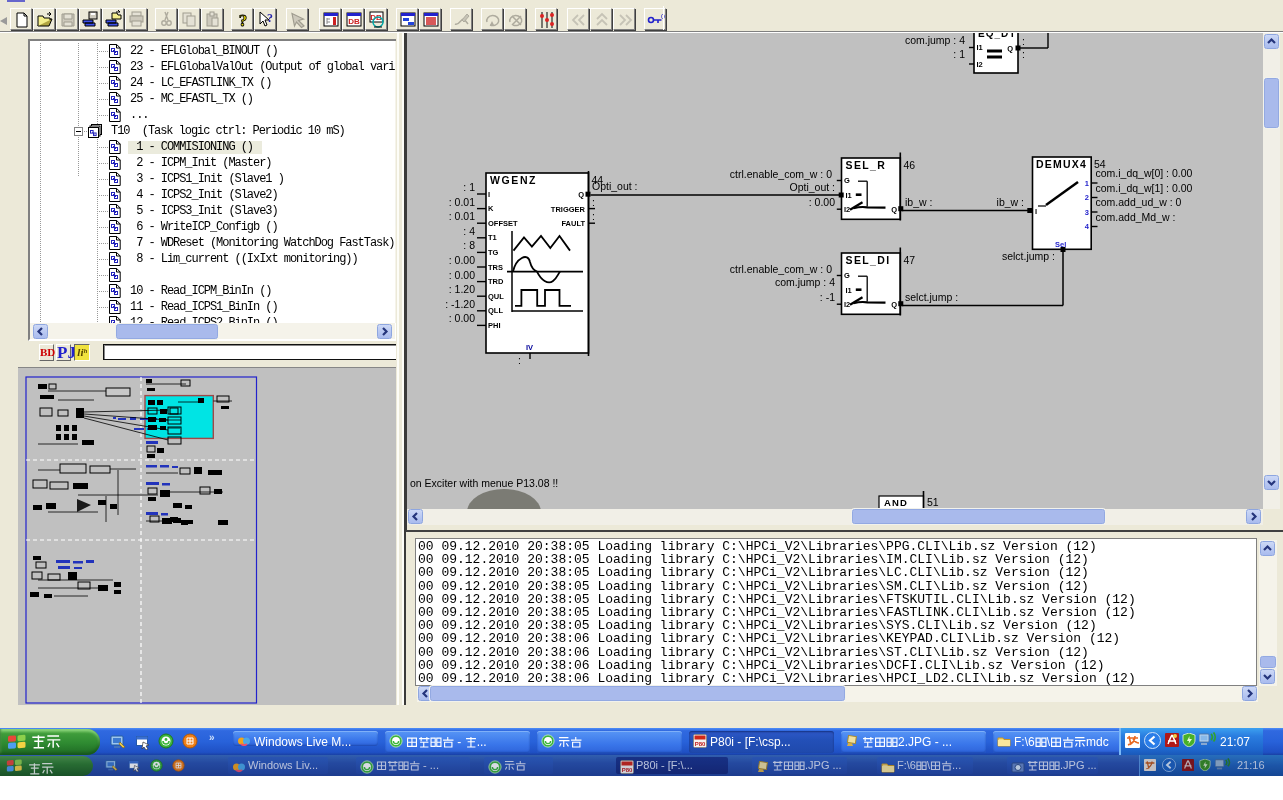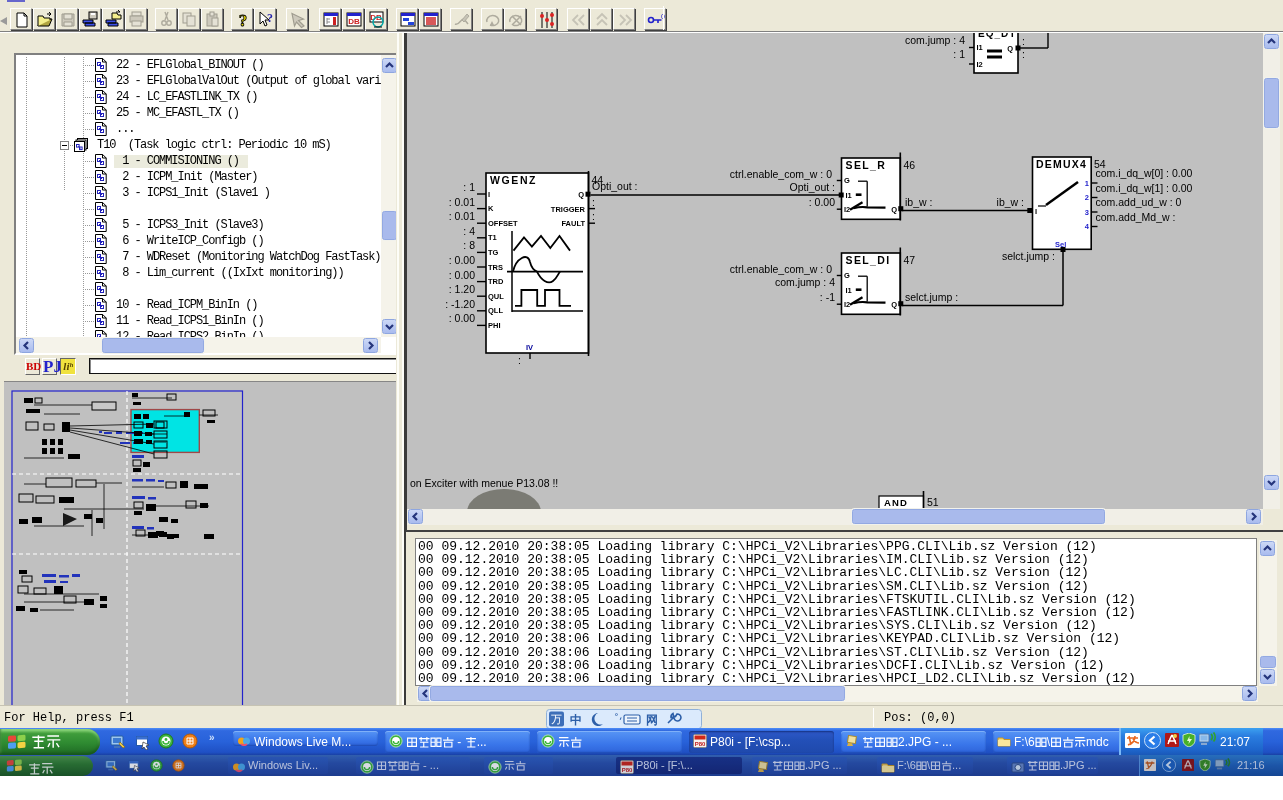--- a/index.html
+++ b/index.html
@@ -6,21 +6,21 @@
 *{box-sizing:border-box;}
 .abs{position:absolute;}
 #app{position:absolute;left:0;top:0;width:1283px;height:800px;background:#ece9d8;}
 
 #toolbar{left:0;top:0;width:1283px;height:32px;background:#ece9d8;}
 .tbtn{position:absolute;top:8px;width:22px;height:22px;background:#ece9d8;
  border:1px solid;border-color:#fff #808080 #808080 #fff;box-shadow:1px 1px 0 #404040;}
 .tbtn svg{position:absolute;left:1px;top:1px;}
 #tbsep{position:absolute;left:0;top:31px;width:1283px;height:2px;background:#808080;border-bottom:1px solid #fff;}
 
-#leftpane{left:4px;top:33px;width:405px;height:492px;background:#ece9d8;margin-top:14px;}
+#leftpane{left:18px;top:33px;width:405px;height:492px;background:#ece9d8;}
 #treebox{position:absolute;left:10px;top:6px;width:386px;height:302px;background:#fff;
  border:2px solid;border-color:#808080 #fff #fff #808080;}
 .trow{position:absolute;left:0;height:16px;width:360px;font-family:"Liberation Mono",monospace;
  font-size:12px;letter-spacing:-1.05px;white-space:pre;color:#000;line-height:16px;}
 .hl{background:#ebebdd;}
 
 .sbtrack{position:absolute;background:#f5f3ea;}
 .sbbtn{position:absolute;width:15px;height:15px;background:linear-gradient(#ccd8f6,#a9bbee);border:1px solid #8ea6e0;border-radius:2.5px;text-align:center;line-height:11px;}
 .sbthumb{position:absolute;background:#a9baec;border:1px solid #93a9e2;border-radius:2.5px;box-shadow:0 0 0 1px #f2f2ec;}
 
@@ -304,20 +304,21 @@
           </svg></div>
       <div class="trow" style="left:100px;top:130px;"> 3 - ICPS1_Init (Slave1 )</div>
       <div style="position:absolute;left:67px;top:154px;width:12px;height:1px;background-image:linear-gradient(90deg,#999 1px,transparent 1px);background-size:2px 1px;"></div>
       <div style="position:absolute;left:79px;top:147px;"><svg width="12" height="14">
             <path d="M0.5 0.5h7.2l3.5 3.5v9.5H0.5z" fill="#fff" stroke="#000"></path>
             <path d="M7.5 0.5v3.5h3.7" fill="none" stroke="#000"></path>
             <rect x="2.5" y="4.5" width="3" height="3" fill="none" stroke="#2222bb"></rect>
             <rect x="5.5" y="7.5" width="3" height="3" fill="none" stroke="#2222bb"></rect>
             <path d="M4 6l3 3" stroke="#2222bb"></path>
           </svg></div>
+      <div class="trow" style="left:100px;top:146px;"> 4 - ICPS2_Init (Slave2)</div>
       <div style="position:absolute;left:67px;top:170px;width:12px;height:1px;background-image:linear-gradient(90deg,#999 1px,transparent 1px);background-size:2px 1px;"></div>
       <div style="position:absolute;left:79px;top:163px;"><svg width="12" height="14">
             <path d="M0.5 0.5h7.2l3.5 3.5v9.5H0.5z" fill="#fff" stroke="#000"></path>
             <path d="M7.5 0.5v3.5h3.7" fill="none" stroke="#000"></path>
             <rect x="2.5" y="4.5" width="3" height="3" fill="none" stroke="#2222bb"></rect>
             <rect x="5.5" y="7.5" width="3" height="3" fill="none" stroke="#2222bb"></rect>
             <path d="M4 6l3 3" stroke="#2222bb"></path>
           </svg></div>
       <div class="trow" style="left:100px;top:162px;"> 5 - ICPS3_Init (Slave3)</div>
       <div style="position:absolute;left:67px;top:186px;width:12px;height:1px;background-image:linear-gradient(90deg,#999 1px,transparent 1px);background-size:2px 1px;"></div>
@@ -727,37 +728,20 @@
         </svg></div>
     <div class="sbtrack" style="left:11px;top:154px;width:841px;height:16px;"></div>
     <div class="sbbtn" style="left:12px;top:154px;"><svg width="13" height="13" viewBox="0 0 13 13">
           <path d="M8 3L4.5 6.5L8 10" stroke="#25357c" stroke-width="2.2" fill="none"></path>
         </svg></div>
     <div class="sbthumb" style="left:24px;top:154px;width:415px;height:15px;"></div>
     <div class="sbbtn" style="left:836px;top:154px;"><svg width="13" height="13" viewBox="0 0 13 13">
           <path d="M5 3l3.5 3.5L5 10" stroke="#25357c" stroke-width="2.2" fill="none"></path>
         </svg></div>
   </div>
-  <div id="statusbar" class="abs">
-    <div style="position:absolute;left:4px;top:5px;">For Help, press F1</div>
-    <div style="position:absolute;left:873px;top:2px;width:1px;height:19px;background:#9b9784;border-right:1px solid #fff;"></div>
-    <div style="position:absolute;left:884px;top:5px;">Pos: (0,0)</div>
-    <svg width="156" height="20" viewBox="0 0 156 20" style="position:absolute;left:546px;top:3px;">
-      <rect x="0.5" y="0.5" width="155" height="19" rx="3" fill="#dbeafc" stroke="#8fb0d8"></rect>
-      <rect x="3" y="2.5" width="15" height="15" rx="2" fill="#3e6fb8"></rect>
-      <text x="10.5" y="14" text-anchor="middle" font-size="11" fill="#fff" font-family="Liberation Sans">万</text>
-      <text x="30" y="14.5" text-anchor="middle" font-size="12" fill="#2d5fa8" font-weight="bold" font-family="Liberation Sans">中</text>
-      <path d="M52 4 a6.5 6.5 0 1 0 5 11 a6 6 0 1 1 -5 -11z" fill="#2d5fa8"></path>
-      <text x="68" y="10" font-size="8" fill="#2d5fa8" font-weight="bold">°,</text>
-      <rect x="78" y="6" width="16" height="9" rx="1.5" fill="#eef5fd" stroke="#2d5fa8" stroke-width="1.2"></rect>
-      <path d="M81 9h10M81 12h10" stroke="#2d5fa8" stroke-width="1"></path>
-      <text x="106" y="14.5" text-anchor="middle" font-size="12" fill="#2d5fa8" font-weight="bold" font-family="Liberation Sans">网</text>
-      <path d="M122 14 l6 -6 m0 0 a3.5 3.5 0 1 0 3 -3 l-1.5 2.5 -2 -0.5 -0.5 -2.5 a4 4 0 0 0 -2 4z" stroke="#2d5fa8" stroke-width="1.6" fill="none"></path>
-    </svg>
-  </div>
   <div id="taskbar1" class="abs">
 <div class="abs" style="left:0;top:0.5px;width:100px;height:26px;border-radius:0 13px 13px 0;background:linear-gradient(#6cbe5c 0%,#3f9c3b 18%,#2e8a31 55%,#1e6823 100%);box-shadow:0 -2px 3px #16541b inset, 0 2px 3px #8fd87f inset;">
   <div class="abs" style="left:7px;top:4px;"><svg width="20" height="17" viewBox="0 0 20 17">
             <g transform="skewY(-4)">
               <rect x="1" y="3" width="8" height="6" rx="1.5" fill="#e8483a"></rect>
               <rect x="10.5" y="3" width="8" height="6" rx="1.5" fill="#8ed04c"></rect>
               <rect x="1" y="10" width="8" height="6" rx="1.5" fill="#4f9ef0"></rect>
               <rect x="10.5" y="10" width="8" height="6" rx="1.5" fill="#f4d243"></rect>
             </g>
           </svg></div>
@@ -956,21 +940,21 @@
           <circle cx="8" cy="8" r="7" fill="#3db53d" stroke="#b8e8b8"></circle>
           <circle cx="8" cy="8" r="4.5" fill="#fff"></circle>
           <path d="M5 8a3 3 0 0 0 6 0" fill="none" stroke="#3db53d" stroke-width="1.6"></path>
         </svg>
         <div style="position:absolute;left:20px;top:1.5px;"><svg style="display:inline-block;vertical-align:-2px;width:11px;height:11px" viewBox="0 0 11.5 11.5">
             <path d="M1 1.5h9M1 4.5h10M5.5 4.5v6M3 7l-1.5 3M8 7l2 3" stroke="currentColor" stroke-width="1.1" fill="none"></path>
           </svg><svg style="display:inline-block;vertical-align:-2px;width:11px;height:11px" viewBox="0 0 11.5 11.5">
             <path d="M5.5 1v3M1 4h10M2.5 6h7v4.5h-7z" stroke="currentColor" stroke-width="1.1" fill="none"></path>
           </svg></div>
       </div>
-<div class="abs" style="left:616px;top:2px;width:126px;height:17px;border-radius:2px;background:linear-gradient(#1c3690,#16297a);color:#d9e1f5;font-size:11px;white-space:nowrap;overflow:hidden;">
+<div class="abs" style="left:616px;top:2px;width:112px;height:17px;border-radius:2px;background:linear-gradient(#1c3690,#16297a);color:#d9e1f5;font-size:11px;white-space:nowrap;overflow:hidden;">
         <svg class="tkicon" width="14" height="14" viewBox="0 0 14 14">
           <rect x="0.5" y="0.5" width="13" height="13" fill="#f6f2ee" stroke="#888"></rect>
           <rect x="1.5" y="1.5" width="11" height="4" fill="#d02818"></rect>
           <text x="7" y="11.5" text-anchor="middle" font-size="6" fill="#c02020" font-weight="bold" font-family="Liberation Sans">P80</text>
         </svg>
         <div style="position:absolute;left:20px;top:1.5px;">P80i - [F:\...</div>
       </div>
 <div class="abs" style="left:752px;top:2px;width:95px;height:17px;border-radius:2px;background:linear-gradient(#3060c4,#2548a4);color:#d9e1f5;font-size:11px;white-space:nowrap;overflow:hidden;">
         <svg class="tkicon" width="14" height="14" viewBox="0 0 14 14">
           <path d="M2 12 L5 4 L8 12z" fill="#d8b048"></path>

